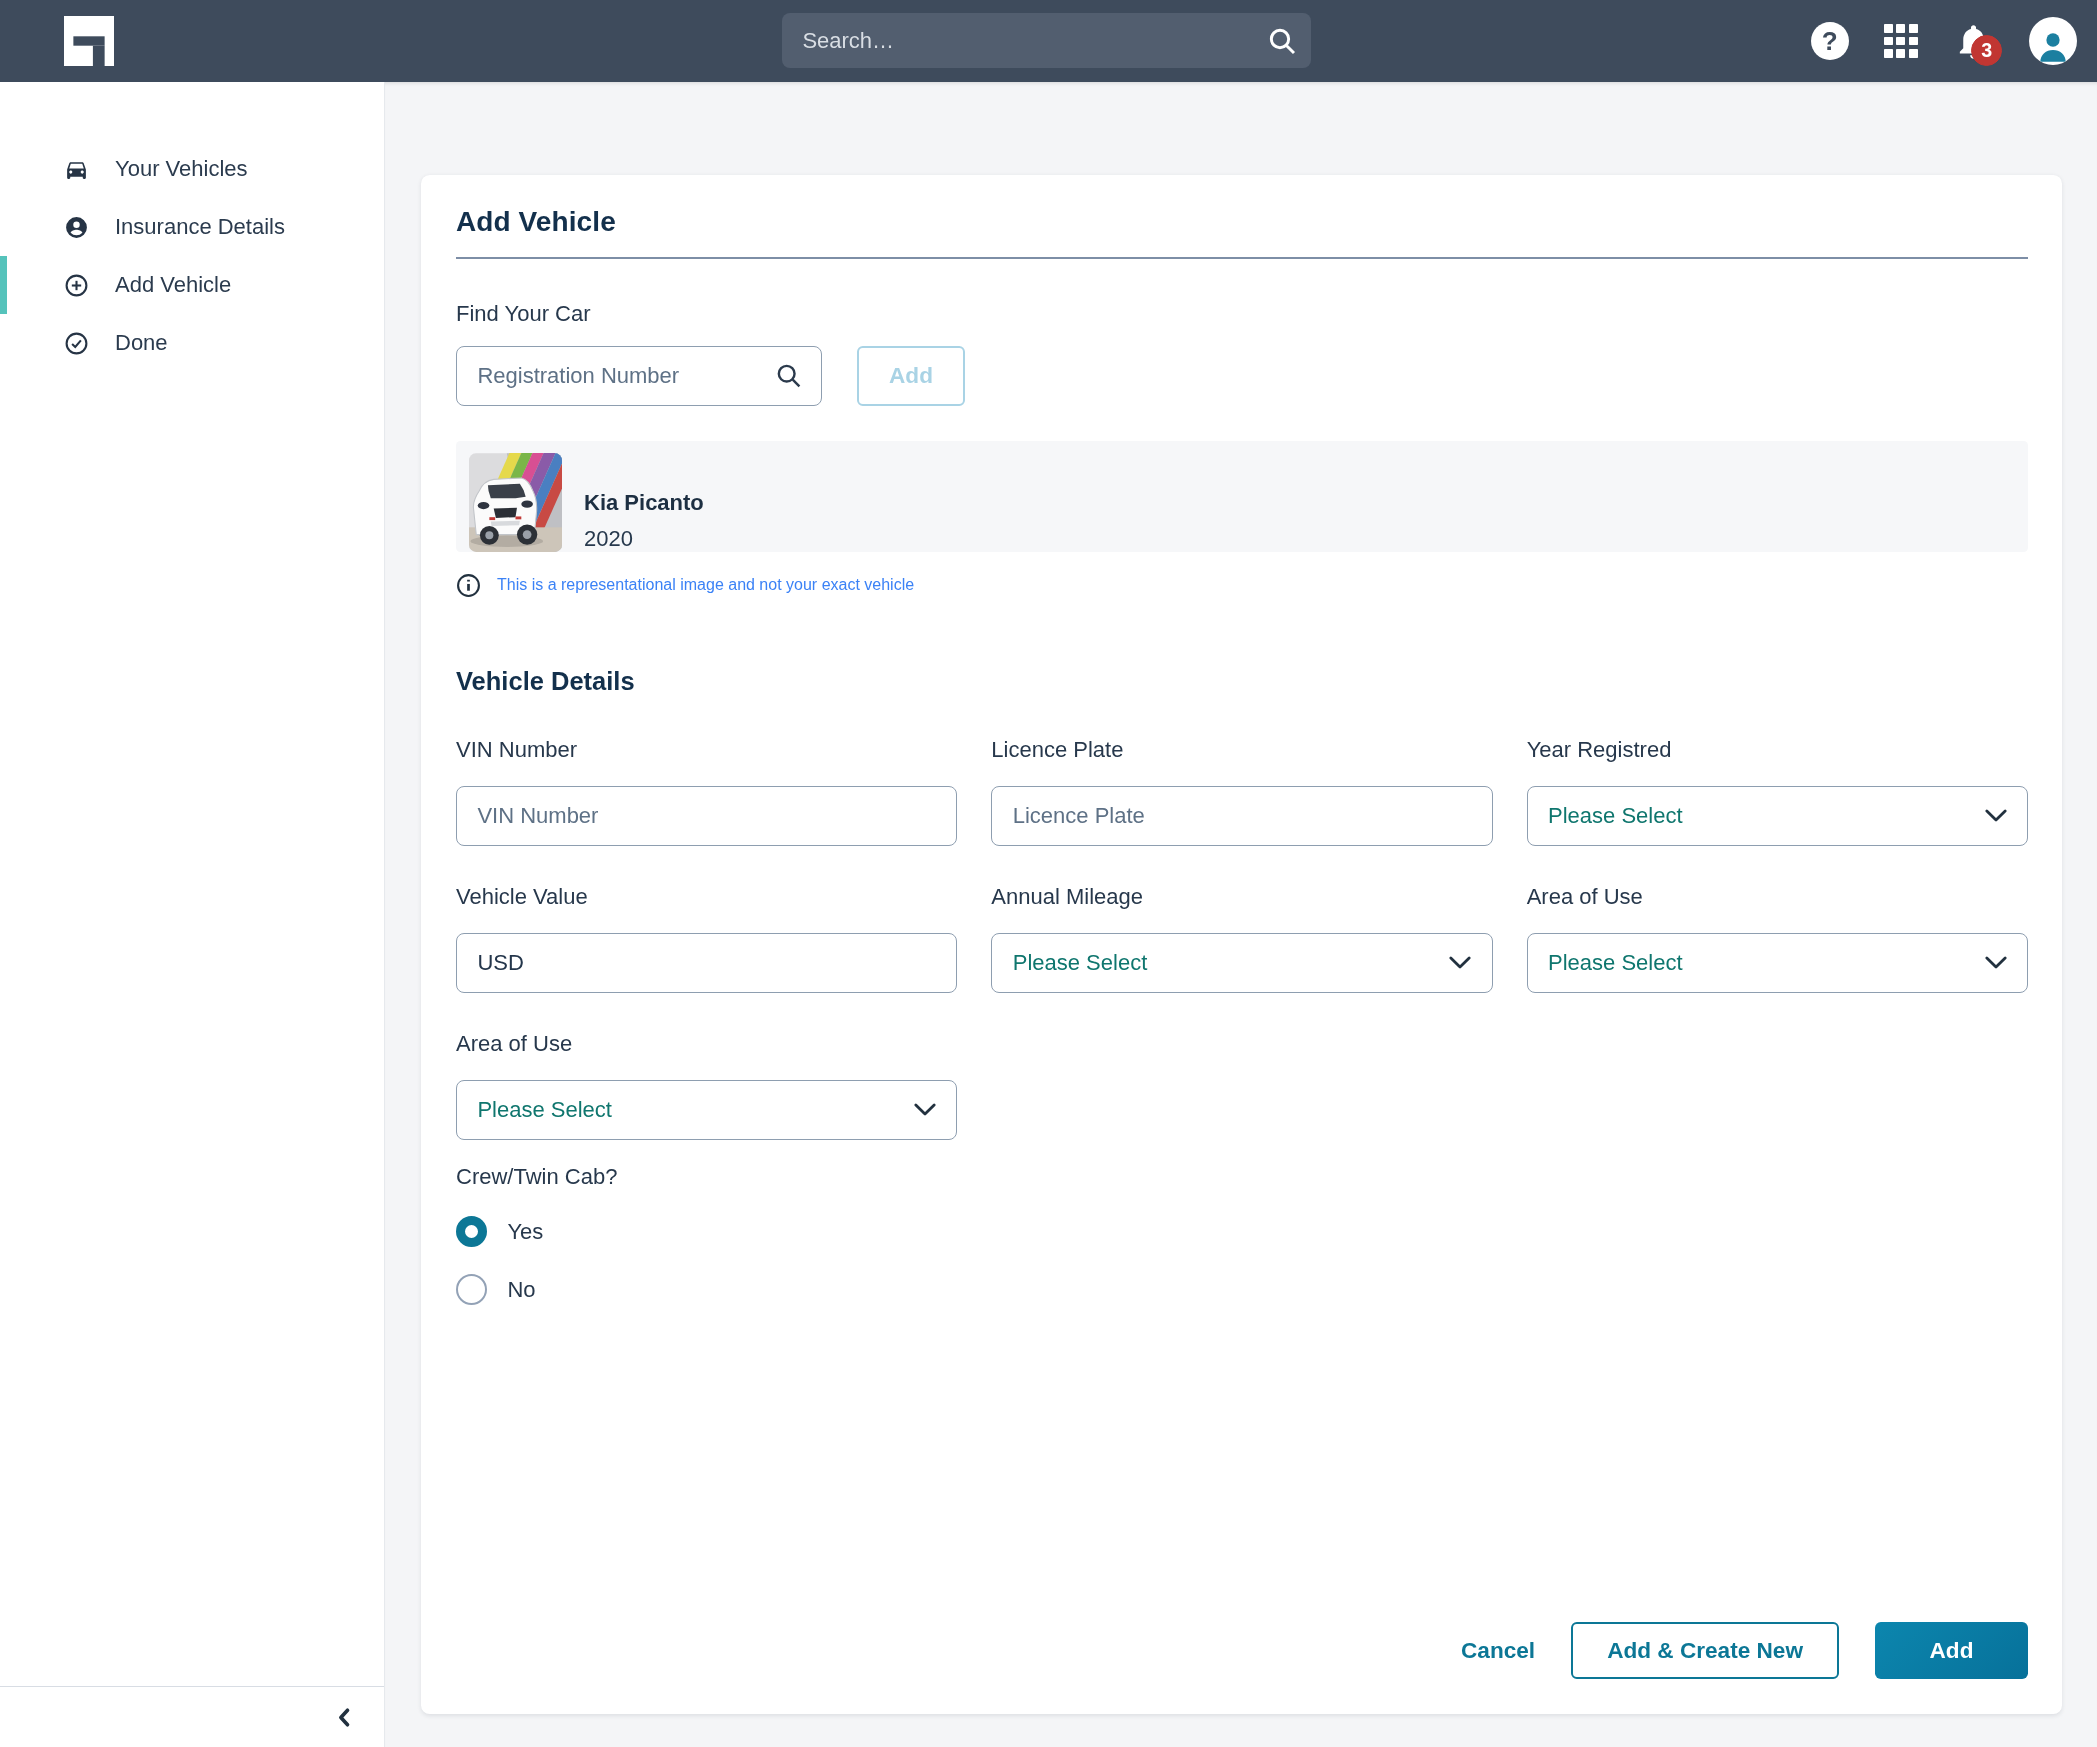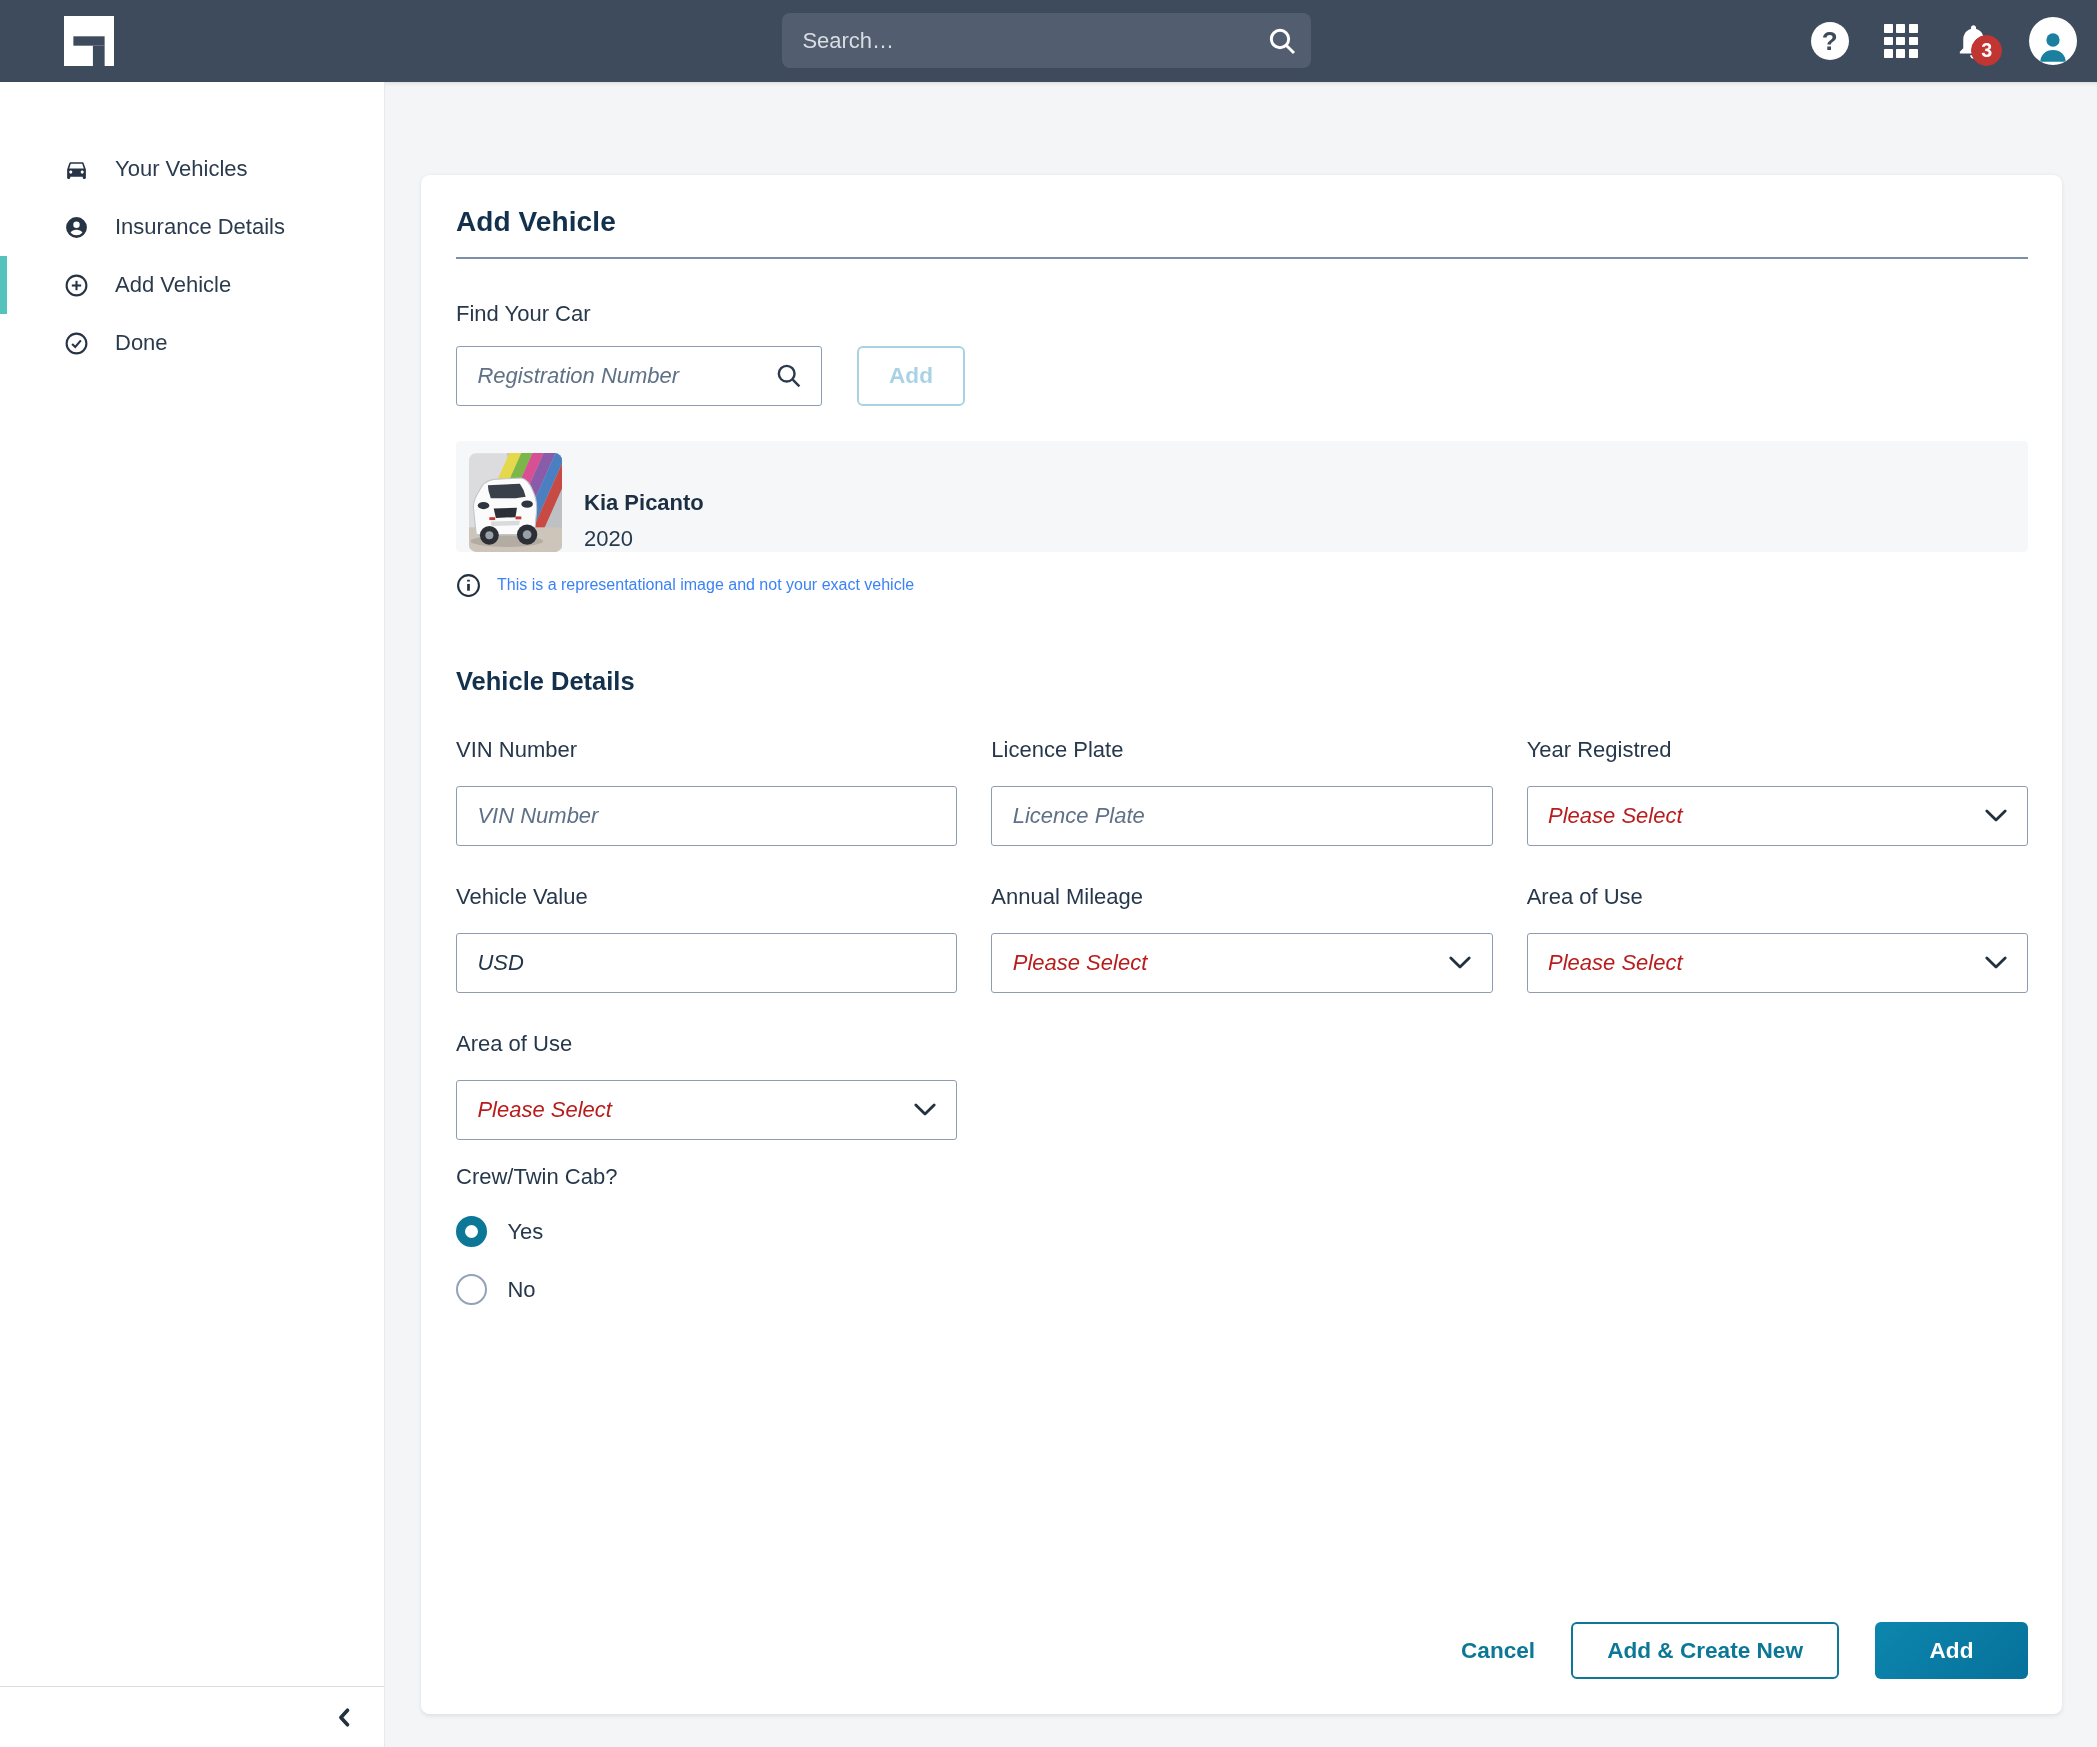--- a/index.html
+++ b/index.html
@@ -55,22 +55,22 @@
     padding:31px 34px 35px 35px; display:flex; flex-direction:column; }
 
   .page-title { font-size:28px; font-weight:bold; color:#13304C; letter-spacing:0.1px; }
   .title-divider { margin-top:19px; height:2.2px; background:#7D8EA6; }
 
   .section-label { font-size:22px; color:#27384C; }
   .find-label { margin-top:42px; }
 
   .find-row { margin-top:19px; display:flex; gap:35px; align-items:center; }
   .reg-wrap { position:relative; width:366px; }
-  .field-box { height:60px; border:1.5px solid #8E9EB0; border-radius:3px; background:#fff;
-    font-size:22px; color:#24364B; padding:0 20.4px; width:100%; font-family:inherit;font-style:italic; }
+  .field-box { height:60px; border:1.5px solid #8E9EB0; border-radius:8px; background:#fff;
+    font-size:22px; color:#24364B; padding:0 20.4px; width:100%; font-family:inherit; }
   input.field-box { outline:none; }
   input.field-box::placeholder { color:#5E7186; opacity:1; }
   .reg-wrap input { padding-right:67px; }
   .reg-search-icon { position:absolute; right:19px; top:15.3px; width:29px; height:29px; }
   .add-ghost-btn { width:108px; height:60px; border:2.2px solid #A9D3E5; border-radius:5.8px;
     background:#fff; color:#A9D3E5; font-size:22.6px; font-weight:bold; cursor:pointer;
     font-family:inherit; }
 
   .result-card { margin-top:35px; height:111px; background:#F6F7F9; border-radius:4.4px;
     display:flex; align-items:flex-end; gap:22px; padding:0 13px; cursor:pointer; }
@@ -82,21 +82,21 @@
   .info-icon { width:25px; height:25px; flex:0 0 auto; display:flex; }
   .info-text { font-size:16px; color:#3b82f6; }
 
   .details-heading { margin-top:69px; font-size:25.5px; font-weight:bold; color:#13304C; }
 
   .fields-grid { margin-top:41px; display:grid; grid-template-columns:repeat(3,1fr);
     column-gap:34px; row-gap:38px; }
   .field .lbl { display:block; font-size:22px; color:#27384C; margin-bottom:23px; }
   .select-box { display:flex; align-items:center; justify-content:space-between;
     cursor:pointer; }
-  .select-box .sel-text { color:#b91c1c; font-size:22px; }
+  .select-box .sel-text { color:#0f766e; font-size:22px; }
   .chev { width:22px; height:13px; flex:0 0 auto; }
 
   .crew-label { margin-top:24px; }
   .radio-row { display:flex; align-items:center; gap:20.4px; margin-top:26px; height:32px;
     cursor:pointer; width:fit-content; }
   .radio { width:31px; height:31px; border-radius:50%; background:#fff; flex:0 0 auto; }
   .radio.checked { border:9.5px solid #0C7796; }
   .radio.unchecked { border:2.2px solid #93A2B6; }
   .radio-text { font-size:22px; color:#27384C; }
 

